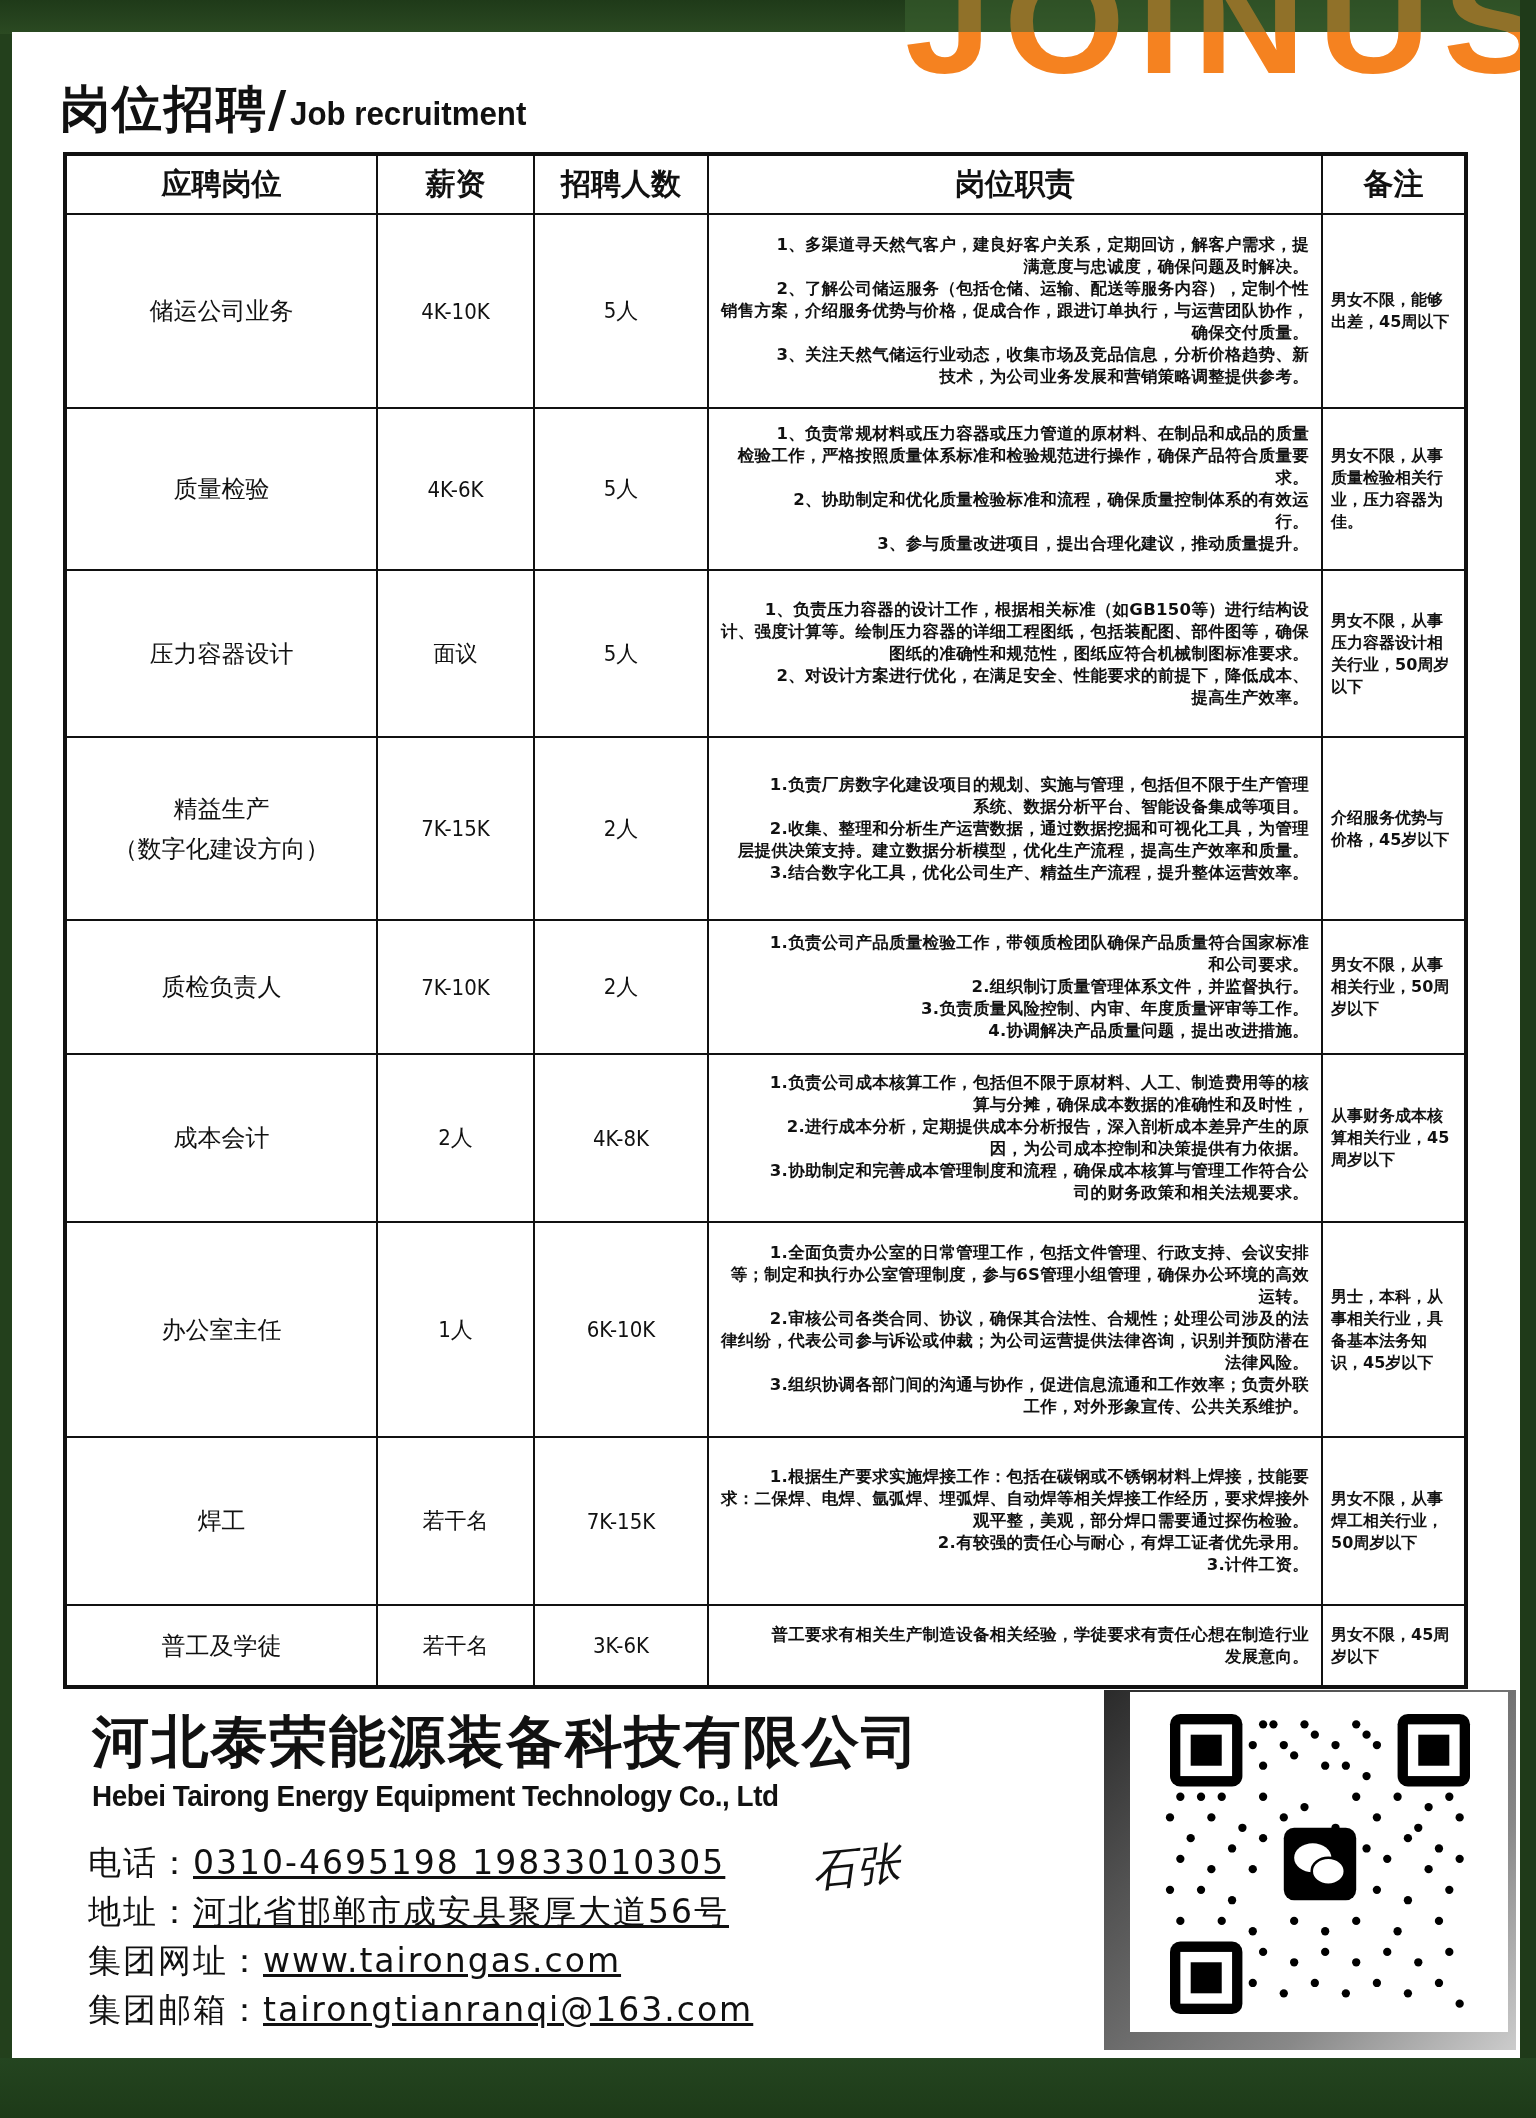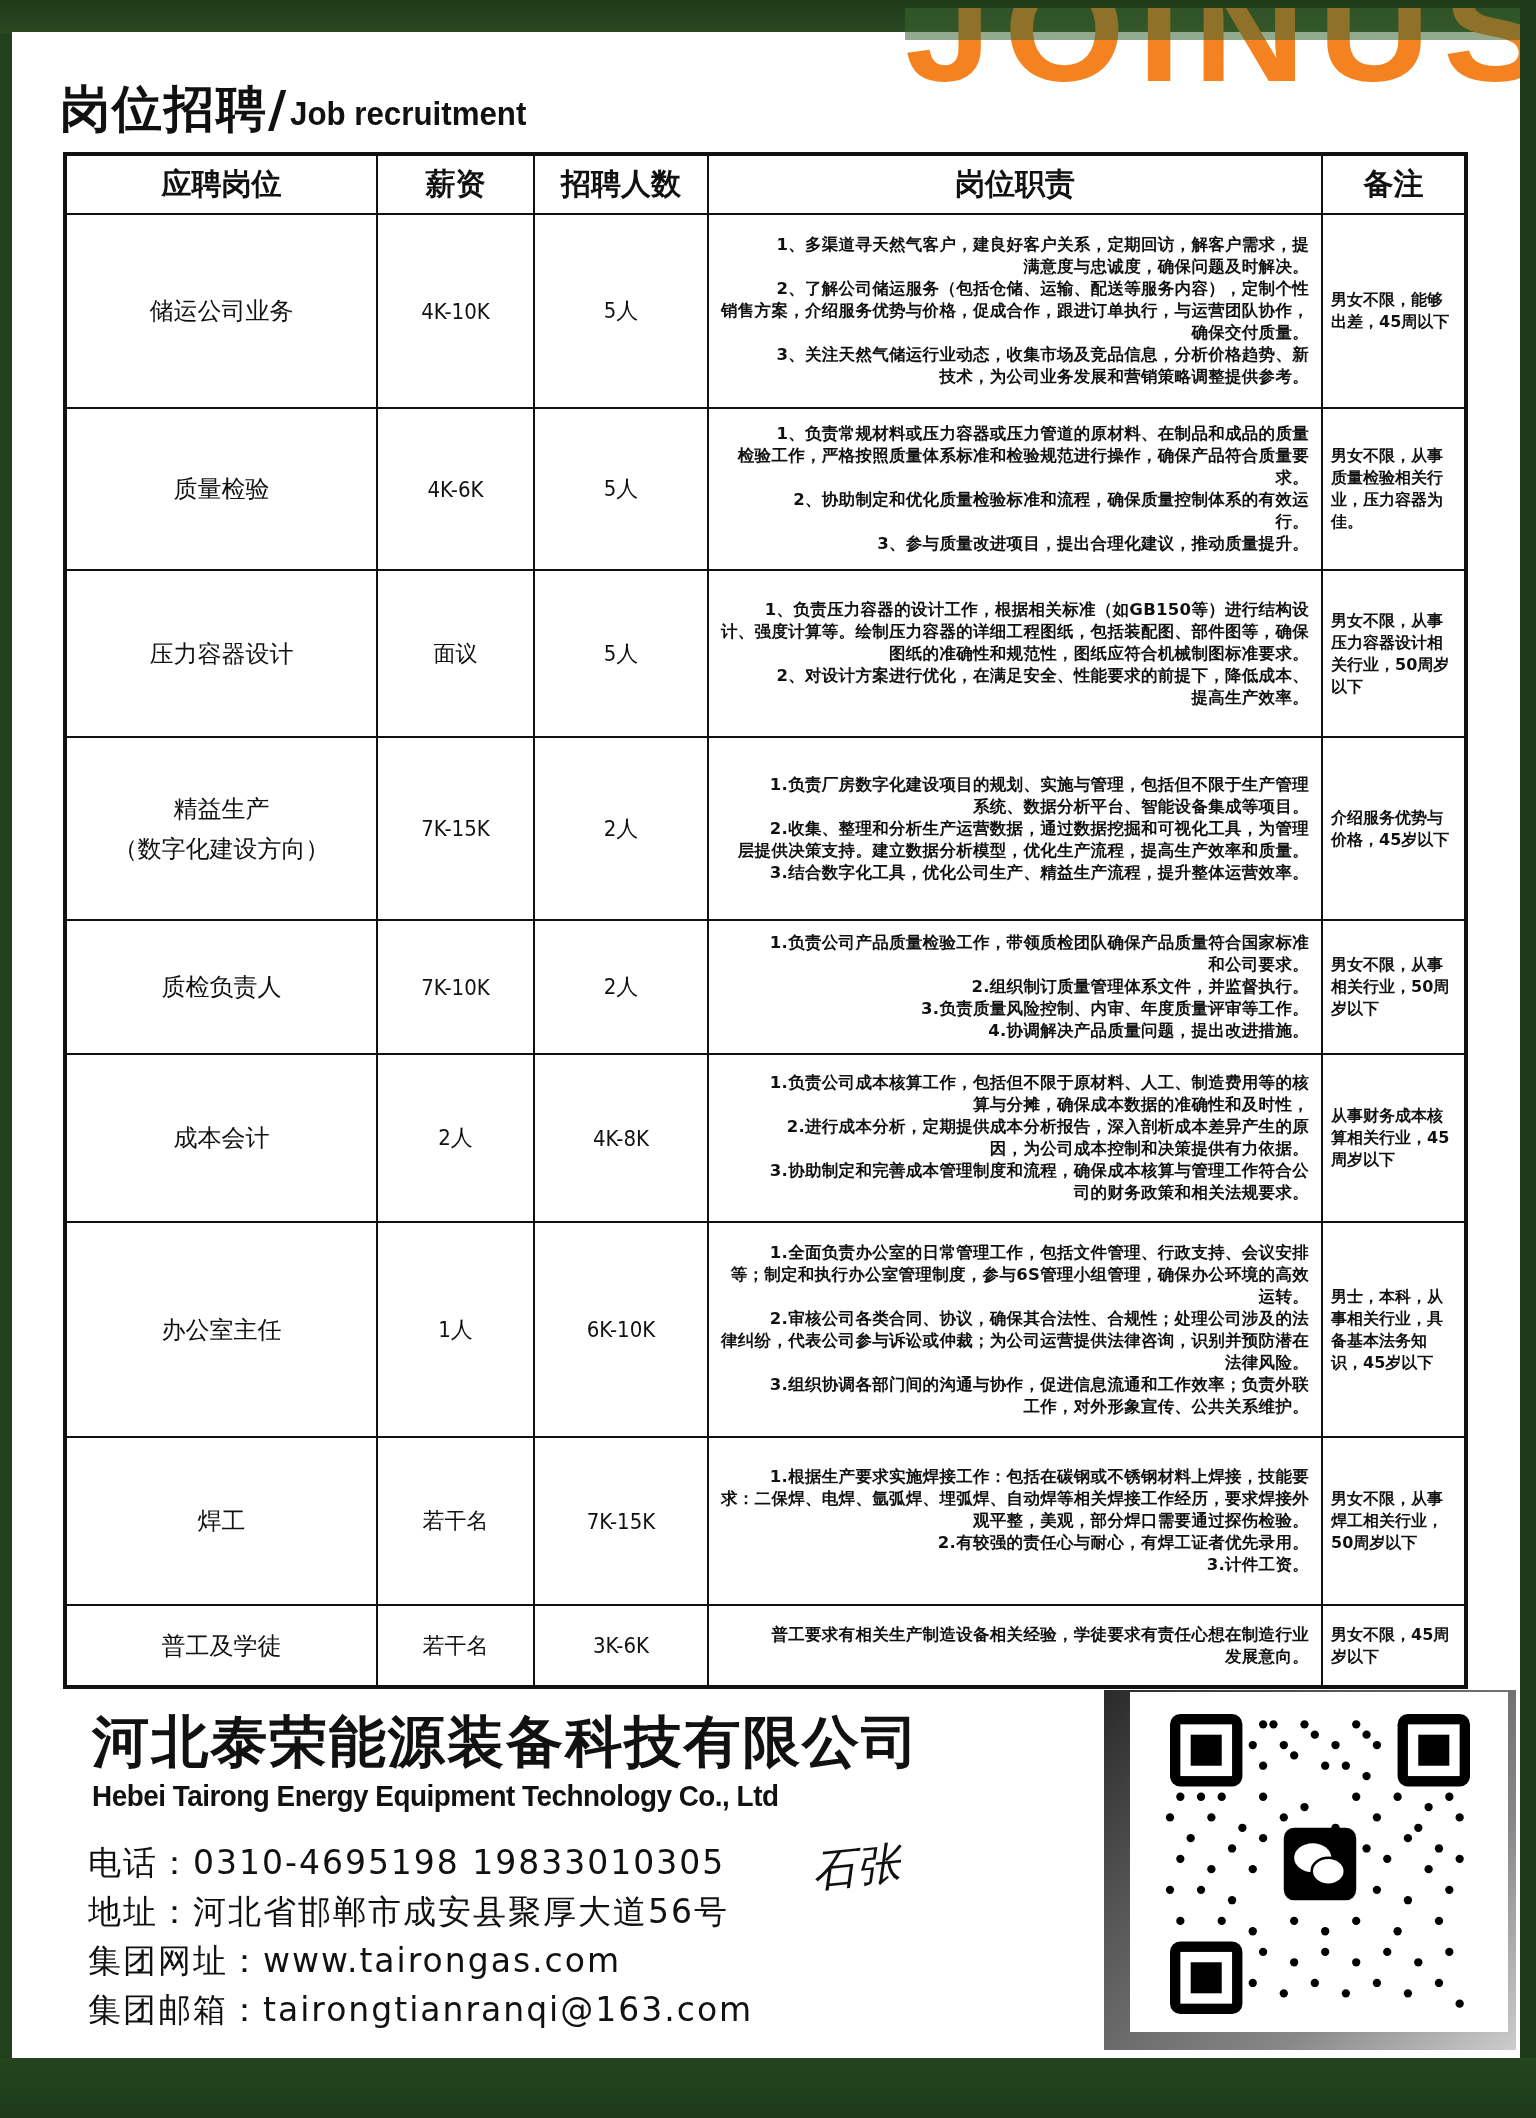--- a/index.html
+++ b/index.html
@@ -21,21 +21,21 @@
   .bottom-band {
     position: absolute; left: 0; top: 2058px; width: 1536px; height: 60px;
     background: linear-gradient(#244520, #1d3a18);
   }
   .right-edge {
     position: absolute; left: 1520px; top: 0; width: 16px; height: 2118px;
     background: #1f3a19;
   }
   
   .deco {
-    position: absolute; left: 905px; top: 8px; height: 96px; width: 615px;
+    position: absolute; left: 905px; top: 0; height: 96px; width: 615px;
     overflow: hidden;
     text-align: center;
   }
   .deco span {
     display: block; position: absolute; left: 0; top: -52px;
     font-family: "Liberation Sans", sans-serif; font-weight: bold;
     font-size: 148px; letter-spacing: 12px; color: #f58220;
     transform: scaleX(1.05); transform-origin: left;
     line-height: 1;
   }
@@ -81,21 +81,21 @@
     transform: scaleX(1.02); transform-origin: left;
   }
   .company .en {
     font-family: "Liberation Sans", sans-serif; font-weight: bold;
     font-size: 29px; line-height: 36px; margin-top: 4px;
     letter-spacing: -0.5px; transform: scaleX(0.96); transform-origin: left;
   }
   .contact { position: absolute; left: 88px; top: 1838px; }
   .contact .row {
     font-family: "DejaVu Sans", sans-serif; font-size: 33px; line-height: 49px;
-    letter-spacing: 2px; white-space: nowrap;
+    letter-spacing: 2px; white-space: nowrap; text-decoration: underline;
   }
   .contact .lbl { display: inline-block; }
   .sig {
     position: absolute; left: 812px; top: 1838px; font-size: 44px;
     font-style: italic; font-family: "DejaVu Serif", serif; transform: rotate(-6deg);
   }
   .qr-wrap {
     position: absolute; left: 1104px; top: 1690px; width: 412px; height: 360px;
     background: linear-gradient(135deg, #2a2a2a 0%, #555 30%, #888 70%, #ccc 100%);
   }

